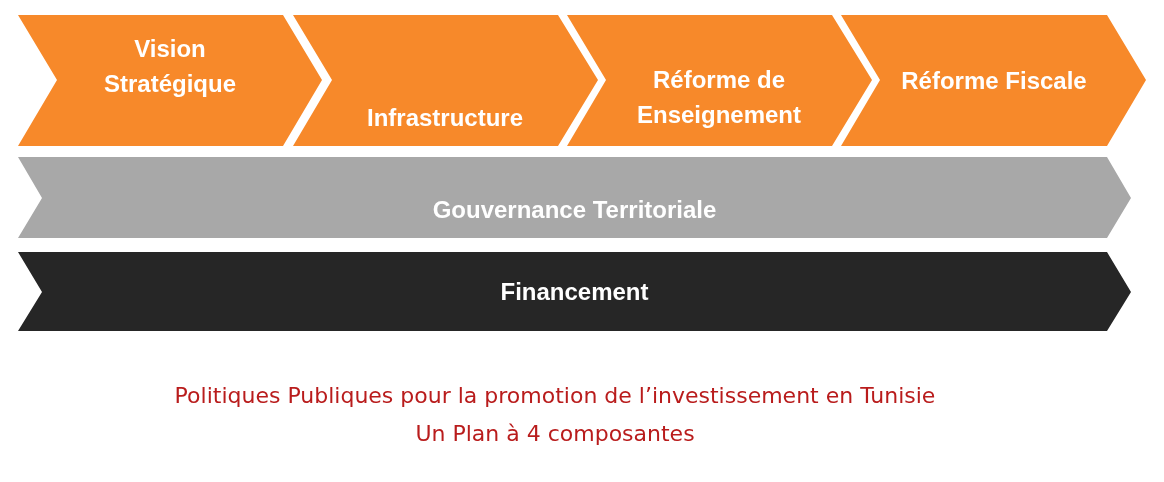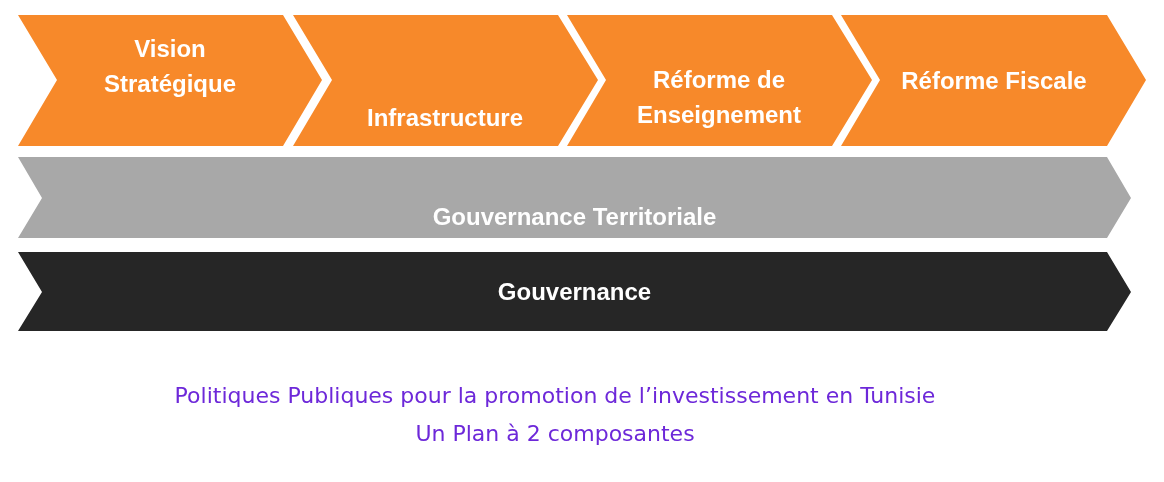--- a/index.html
+++ b/index.html
@@ -15,21 +15,21 @@
     text-align: center;
     display: flex; align-items: center; justify-content: center;
     white-space: pre-line;
   }
   .caption {
     position: absolute;
     left: 0; width: 1110px;
     text-align: center;
     font-family: "DejaVu Sans", sans-serif;
     font-size: 22px;
-    color: #6d28d9;
+    color: #b91c1c;
     line-height: 36px;
   }
 </style>
 </head>
 <body>
 
 <svg id="diagram" width="1164" height="482" viewBox="0 0 1164 482">
   <polygon fill="#F7892A" points="18,15 283,15 322,80 283,146 18,146 57,80"></polygon>
   <polygon fill="#F7892A" points="293,15 558,15 598,80 558,146 293,146 332,80"></polygon>
   <polygon fill="#F7892A" points="567,15 832,15 872,80 832,146 567,146 606,80"></polygon>
@@ -38,17 +38,17 @@
   <polygon fill="#262626" points="18,252 1107,252 1131,292 1107,331 18,331 42,292"></polygon>
 </svg>
 
 <div class="label" style="left:57px; top:15px; width:226px; height:102px;">Vision
 Stratégique</div>
 <div class="label" style="left:332px; top:15px; width:226px; height:156px;margin-top:24px;">Infrastructure</div>
 <div class="label" style="left:606px; top:15px; width:226px; height:163px;">Réforme de
 Enseignement</div>
 <div class="label" style="left:874px; top:15px; width:240px; height:131px;">Réforme Fiscale</div>
 
-<div class="label" style="left:42px; top:164px; width:1065px; height:105px;">Gouvernance Territoriale</div>
-<div class="label" style="left:42px; top:252px; width:1065px; height:79px;">Gouvernance</div>
+<div class="label" style="left:42px; top:157px; width:1065px; height:105px;">Gouvernance Territoriale</div>
+<div class="label" style="left:42px; top:252px; width:1065px; height:79px;">Financement</div>
 
 <div class="caption" style="top:378px;">Politiques Publiques pour la promotion de l’investissement en Tunisie</div>
-<div class="caption" style="top:416px;">Un Plan à 2 composantes</div>
+<div class="caption" style="top:416px;">Un Plan à 4 composantes</div>
 
 </body></html>

